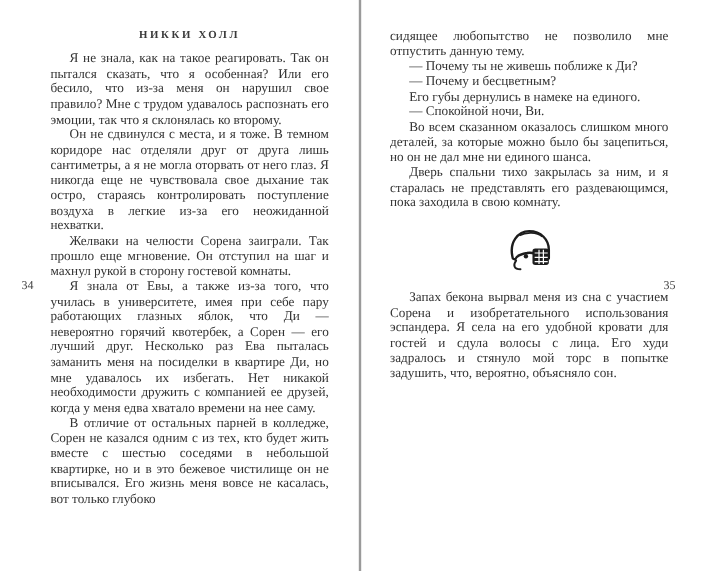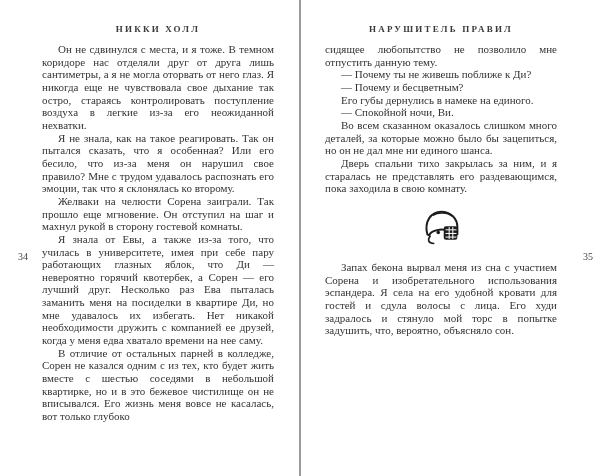--- a/index.html
+++ b/index.html
@@ -36,56 +36,54 @@
     line-height:12.65px;
     text-align:justify;
   }
   .para{text-indent:16px;}
   .para.no-indent{text-indent:0;}
   .page-number{
     position:absolute;
     top:233px;
     font-size:10px;
     color:#444444;
-    margin-top:18px;
   }
   .page-number-left{left:18px;}
-  .page-number-right{right:7px;}
+  .page-number-right{right:37px;}
   .spine{
     position:absolute;left:299px;top:0;width:2px;height:476px;
     background:var(--divider);
   }
   .ornament{
     text-align:center;
     margin:13px 0 11px 0;
     height:42px;
   }
   .ornament svg{display:inline-block;}
 </style>
 </head>
 <body>
 
 <div class="spread">
 
   <div class="page page-left">
     <div class="running-head">НИККИ ХОЛЛ</div>
     <div class="body-text">
+        <p class="para">Я не знала, как на такое реагировать. Так он пытался сказать, что я особенная? Или его бесило, что из-за меня он нарушил свое правило? Мне с трудом удавалось распознать его эмоции, так что я склонялась ко второму.</p>
         <p class="para">Он не сдвинулся с места, и я тоже. В темном коридоре нас отделяли друг от друга лишь сантиметры, а я не могла оторвать от него глаз. Я никогда еще не чувствовала свое дыхание так остро, стараясь контролировать поступление воздуха в легкие из-за его неожиданной нехватки.</p>
-        <p class="para">Я не знала, как на такое реагировать. Так он пытался сказать, что я особенная? Или его бесило, что из-за меня он нарушил свое правило? Мне с трудом удавалось распознать его эмоции, так что я склонялась ко второму.</p>
         <p class="para">Желваки на челюсти Сорена заиграли. Так прошло еще мгновение. Он отступил на шаг и махнул рукой в сторону гостевой комнаты.</p>
         <p class="para">Я знала от Евы, а также из-за того, что училась в университете, имея при себе пару работающих глазных яблок, что Ди — невероятно горячий квотербек, а Сорен — его лучший друг. Несколько раз Ева пыталась заманить меня на посиделки в квартире Ди, но мне удавалось их избегать. Нет никакой необходимости дружить с компанией ее друзей, когда у меня едва хватало времени на нее саму.</p>
         <p class="para">В отличие от остальных парней в колледже, Сорен не казался одним с из тех, кто будет жить вместе с шестью соседями в небольшой квартирке, но и в это бежевое чистилище он не вписывался. Его жизнь меня вовсе не касалась, вот только глубоко</p>
       </div>
   </div>
   <div class="page-number page-number-left">34</div>
 
   <div class="spine"></div>
 
   <div class="page page-right">
-    <div class="running-head">НАРУШИТЕЛЬ ПРАВИЛ</div>
     <div class="body-text">
         <p class="para no-indent">сидящее любопытство не позволило мне отпустить данную тему.</p>
         <p class="para">— Почему ты не живешь поближе к Ди?</p>
         <p class="para">— Почему и бесцветным?</p>
         <p class="para">Его губы дернулись в намеке на единого.</p>
         <p class="para">— Спокойной ночи, Ви.</p>
         <p class="para">Во всем сказанном оказалось слишком много деталей, за которые можно было бы зацепиться, но он не дал мне ни единого шанса.</p>
         <p class="para">Дверь спальни тихо закрылась за ним, и я старалась не представлять его раздевающимся, пока заходила в свою комнату.</p>
       </div>
 

